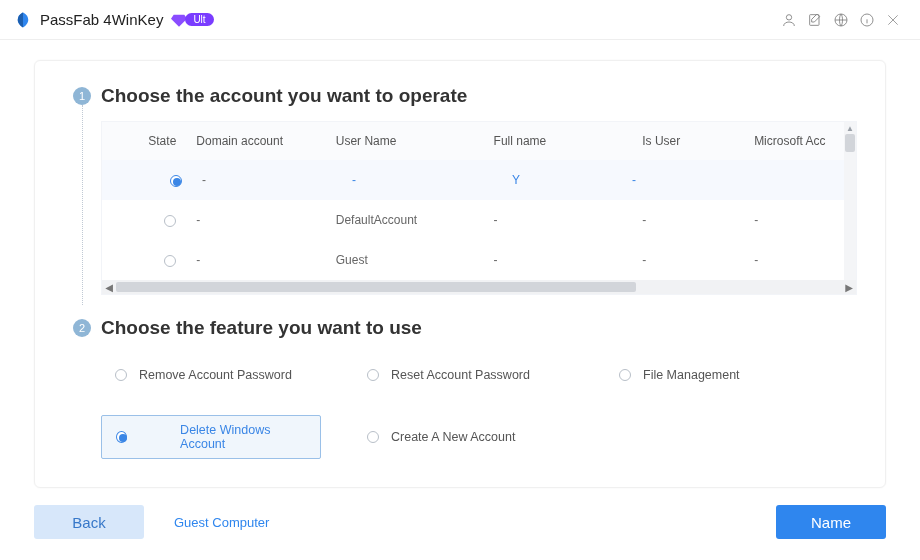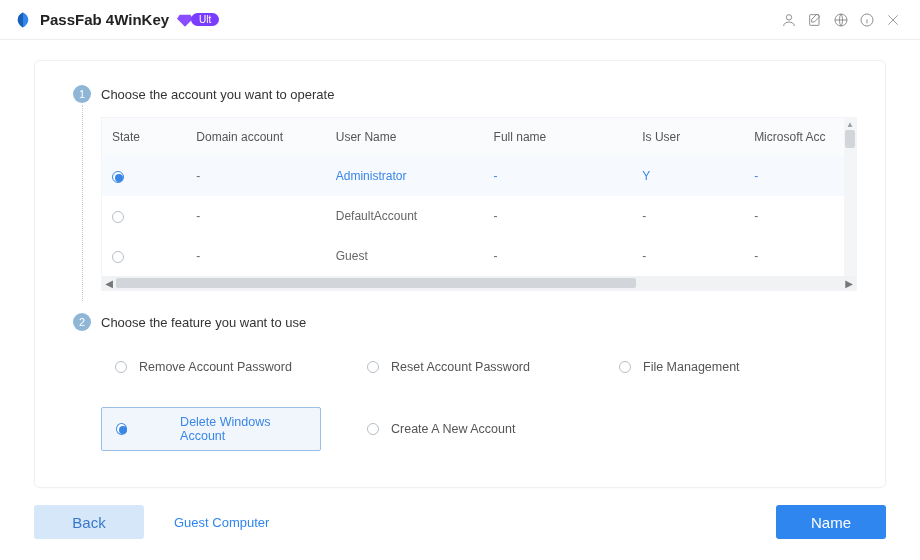--- a/index.html
+++ b/index.html
@@ -2,48 +2,48 @@
 <html><head>
 <meta charset="utf-8">
 <style>
   * { box-sizing: border-box; margin: 0; padding: 0; font-family: "Segoe UI", Arial, sans-serif; }
   html, body { width: 920px; height: 560px; overflow: hidden; }
   body { background: #fff; }
 
   
   .titlebar { height: 40px; display: flex; align-items: center; padding: 0 14px; border-bottom: 1px solid #eee; }
   .titlebar .logo { width: 18px; height: 18px; margin-right: 8px; position: relative; }
-  .titlebar .appname { font-size: 15px; font-weight: 700; color: #222; margin-right: 8px; }
+  .titlebar .appname { font-size: 15px; font-weight: 400; color: #222; margin-right: 8px; }
   .titlebar .gem { display: inline-flex; align-items: center; }
   .titlebar .gem svg { margin-right: -2px; }
   .titlebar .badge { background: #7a3cff; color: #fff; font-size: 10px; padding: 1px 8px; border-radius: 8px; font-weight: 500; }
   .titlebar .spacer { flex: 1; }
   .titlebar .ticon { width: 26px; height: 26px; display: flex; align-items: center; justify-content: center; color: #777; cursor: pointer; }
   .titlebar .ticon svg { width: 16px; height: 16px; stroke: #888; fill: none; stroke-width: 1.4; }
   .titlebar .ticon.close svg { stroke-width: 1.2; }
 
   
   .card { position: absolute; left: 34px; top: 60px; right: 34px; bottom: 72px; background: #fff; border: 1px solid #f0f0f0; border-radius: 6px; padding: 24px 28px 20px 28px; box-shadow: 0 0 0 1px rgba(0,0,0,0.01); }
 
   .steps { position: relative; padding-left: 10px; }
   .step { position: relative; }
   .step-header { display: flex; align-items: center; margin-bottom: 14px; }
   .step-num { width: 18px; height: 18px; border-radius: 50%; background: #8fb6d6; color: #fff; font-size: 11px; display: flex; align-items: center; justify-content: center; margin-right: 10px; flex-shrink: 0; z-index: 2; }
-  .step-title { font-size: 13px; color: #333; }
+  .step-title { font-size: 19px; color: #333; font-weight: bold; }
   .step-body { margin-left: 28px; margin-bottom: 22px; }
   .step-connector { position: absolute; left: 8.5px; top: 20px; bottom: -10px; border-left: 1px dotted #c0c9d4; z-index: 1; }
 
   
   .table-wrap { border: 1px solid #f2f4f8; position: relative; }
   .thead, .trow { display: flex; align-items: center; font-size: 12px; }
   .thead { background: #fafbfd; color: #444; height: 38px; font-weight: 400; }
   .trow { height: 40px; background: #fff; color: #666; }
   .trow.sel { background: #f6f9fe; }
   .cell { padding: 0 10px; overflow: hidden; white-space: nowrap; text-overflow: ellipsis; }
-  .c-state { width: 90px; text-align: left; }
+  .c-state { width: 90px; text-align: right; }
   .c-domain { width: 150px; }
   .c-user { width: 170px; }
   .c-full { width: 160px; }
   .c-admin { width: 120px; }
   .c-ms { width: 120px; }
   .thead .cell { color: #555; }
   .trow .link { color: #3a86e6; }
   .radio { width: 12px; height: 12px; border: 1.5px solid #b8bfc8; border-radius: 50%; display: inline-block; position: relative; vertical-align: middle; background: #fff; }
   .radio.on { border-color: #3a86e6; }
   .radio.on::after { content: ""; position: absolute; left: 2px; top: 2px; width: 8px; height: 8px; background: #3a86e6; border-radius: 50%; }
@@ -142,21 +142,20 @@
             <div class="cell c-domain">Domain account</div>
             <div class="cell c-user">User Name</div>
             <div class="cell c-full">Full name</div>
             <div class="cell c-admin">Is User</div>
             <div class="cell c-ms">Microsoft Acc</div>
           </div>
 
           <div class="trow sel">
             <div class="cell c-state"><span class="radio on"></span></div>
             <div class="cell c-domain">-</div>
-            <div class="cell c-user link">Administrator</div>
             <div class="cell c-full link">-</div>
             <div class="cell c-admin link">Y</div>
             <div class="cell c-ms link">-</div>
           </div>
           <div class="trow">
             <div class="cell c-state"><span class="radio"></span></div>
             <div class="cell c-domain">-</div>
             <div class="cell c-user">DefaultAccount</div>
             <div class="cell c-full">-</div>
             <div class="cell c-admin">-</div>

